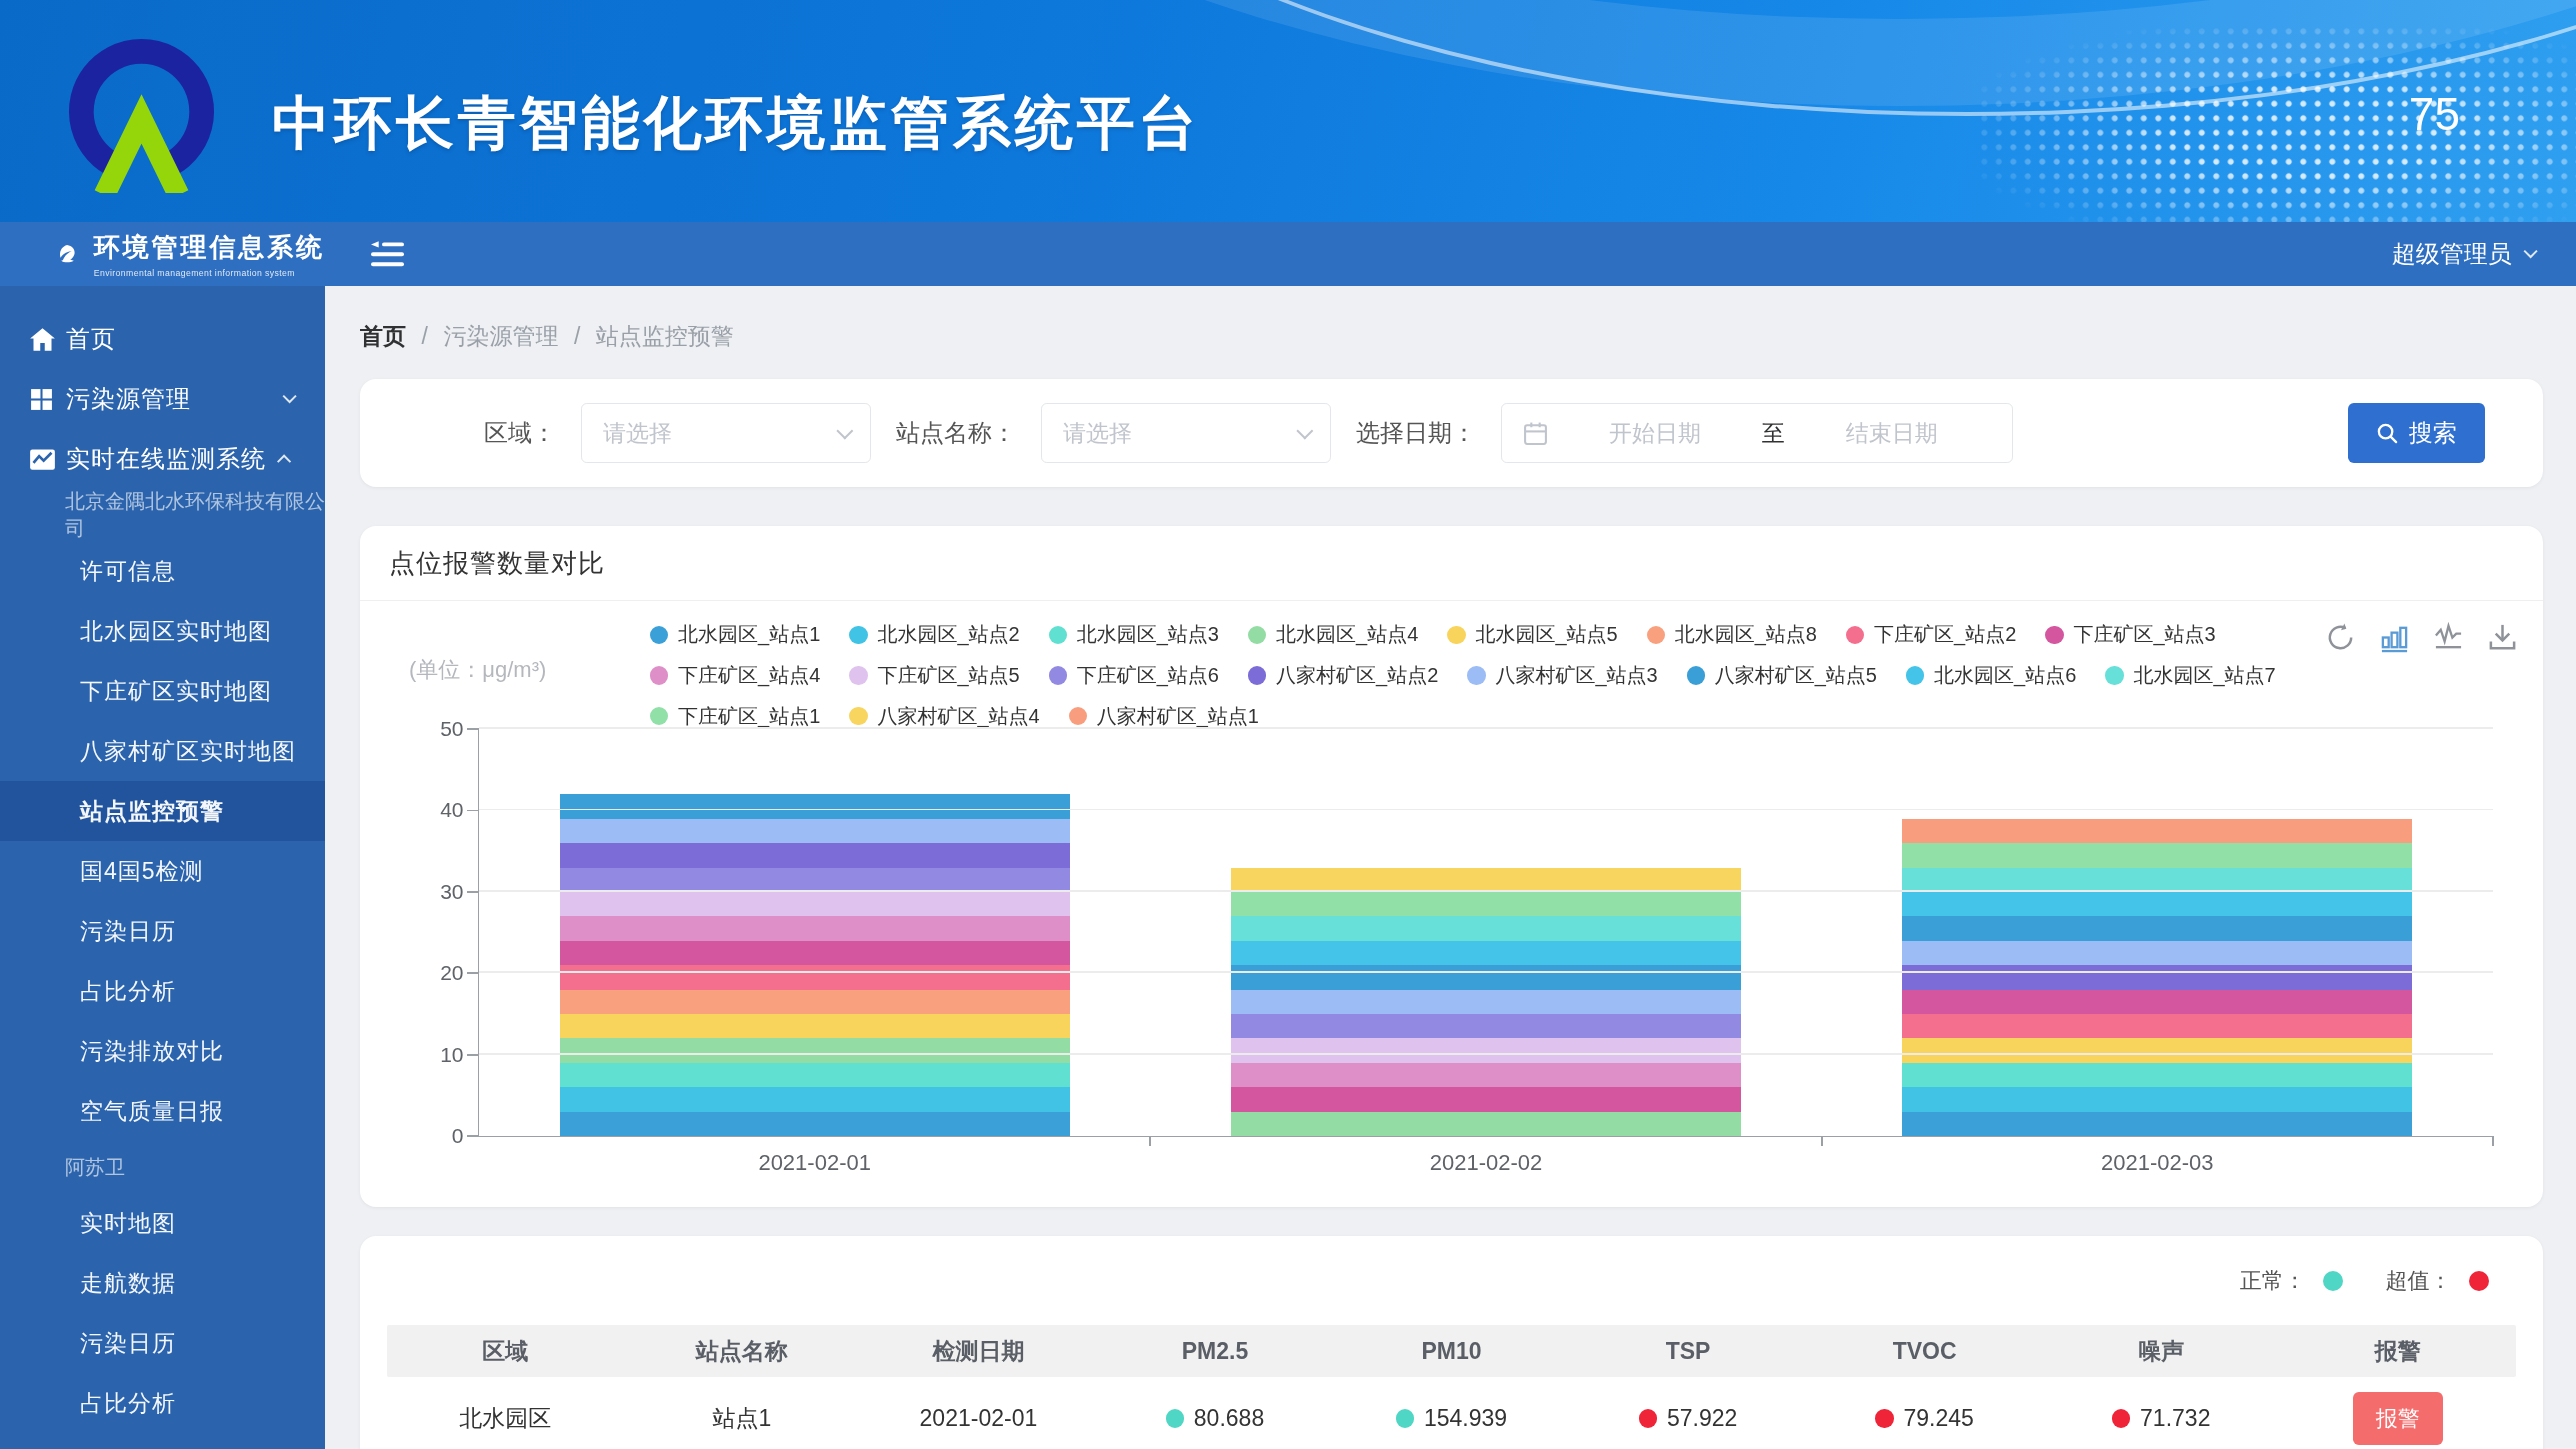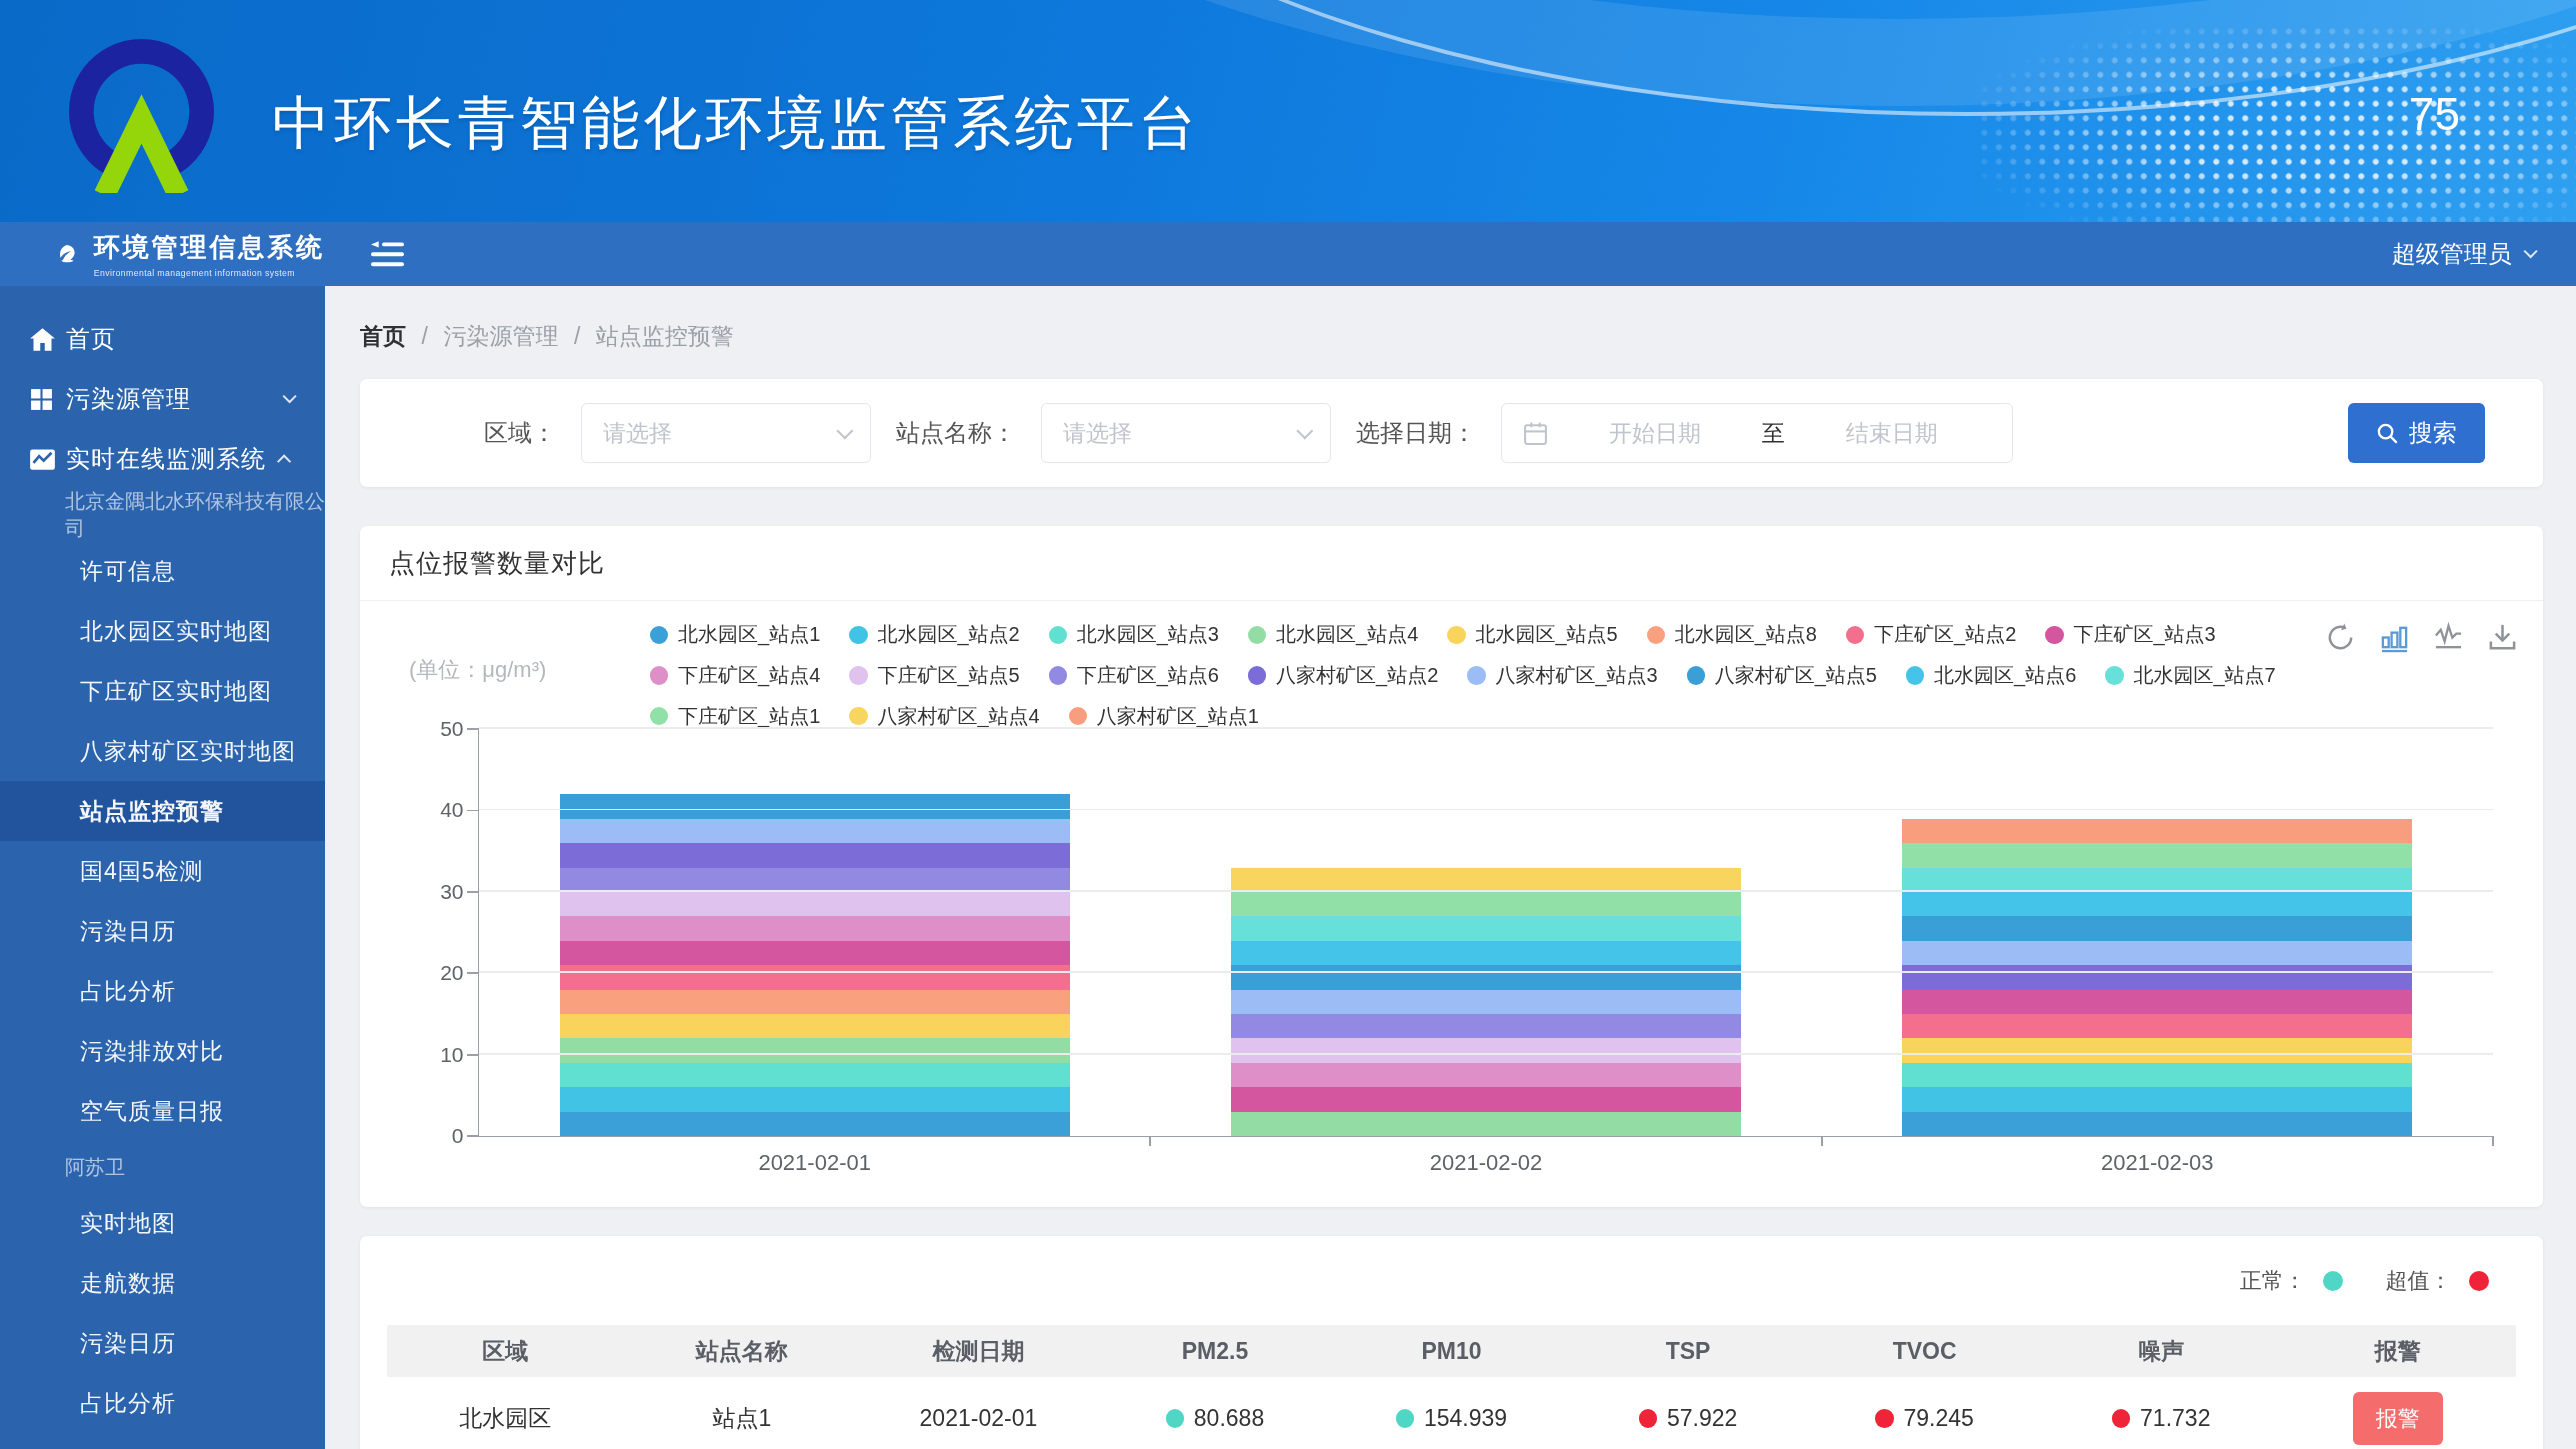--- a/index.html
+++ b/index.html
@@ -14,21 +14,21 @@
     border-radius:50%; top:-754px; right:-406px; }
   .banner .swoosh2 { position:absolute; width:2319px; height:1063px; border:87px solid rgba(255,255,255,.10);
     border-radius:50%; top:-957px; right:-483px; }
   .map-dots { position:absolute; right:-19.3px; top:24px; width:618px; height:198px;
     background-image:radial-gradient(rgba(255,255,255,.8) 2.5px, rgba(255,255,255,0) 3.5px);
     background-size:14.5px 14.5px;
     -webkit-mask-image:radial-gradient(ellipse at 55% 55%, #000 30%, transparent 78%);
             mask-image:radial-gradient(ellipse at 55% 55%, #000 30%, transparent 78%); }
   .logo-badge { position:absolute; left:64px; top:31px; width:155px; height:162px; }
   .banner-title { position:absolute; left:272px; top:0; height:248px; display:flex; align-items:center;
-    color:#fff; font-size:58px; font-weight:normal; letter-spacing:3.9px;
+    color:#fff; font-size:58px; font-weight:bold; letter-spacing:3.9px;
     text-shadow:0 1.9px 3.9px rgba(0,40,90,.25); }
   .banner-badge { position:absolute; right:116px; top:87px; color:#fff; font-size:46px; }
 
   
   .app-header { position:relative; height:64px; background:#2f6fc1; display:flex; align-items:center; }
   .hdr-logo { display:flex; align-items:center; gap:15.5px; padding-left:56px; width:325px; }
   .hdr-logo-txt .cn { color:#fff; font-size:26px; font-weight:bold; letter-spacing:2.9px; white-space:nowrap; }
   .hdr-logo-txt .en { color:rgba(255,255,255,.85); font-size:8.7px; letter-spacing:0.4px; white-space:nowrap; margin-top:2.9px; }
   .collapse-btn { margin-left:46px; cursor:pointer; display:flex; align-items:center; }
   .hdr-right { margin-left:auto; padding-right:43px; display:flex; align-items:center; gap:11.6px;
@@ -52,21 +52,21 @@
   .side-sub.active { background:#21549c; font-weight:bold; }
 
   .content { flex:1; padding:35px 33px 0 35px; overflow:hidden; }
 
   
   .breadcrumb { display:flex; align-items:center; gap:15.5px; font-size:23px; color:#9aa0a8; }
   .breadcrumb .bc-item { color:#9aa0a8; cursor:pointer; }
   .breadcrumb .bc-item.first { color:#303133; font-weight:bold; cursor:default; }
 
   
-  .card { background:#fff; border-radius:7px; box-shadow:0 1px 3.9px rgba(0,21,41,.06); }
+  .card { background:#fff; border-radius:16px; box-shadow:0 1px 3.9px rgba(0,21,41,.06); }
 
   
   .filter-card { margin-top:27px; height:108px; display:flex; align-items:center; padding:0 58px 0 124px; gap:25px; }
   .f-label { font-size:24px; color:#555; white-space:nowrap; }
   .f-select { width:290px; height:60px; border:1.9px solid #e3e6ea; border-radius:5.8px; display:flex;
     align-items:center; padding:0 21px; color:#c0c4cc; font-size:23px; cursor:pointer; background:#fff; }
   .f-select .ph { flex:1; }
   .sel-chev { width:11.6px; height:11.6px; border-right:2.4px solid #c0c4cc; border-bottom:2.4px solid #c0c4cc;
     transform:rotate(45deg) translateY(-2.9px); }
   .f-date { width:512px; height:60px; border:1.9px solid #e3e6ea; border-radius:5.8px; display:flex;

